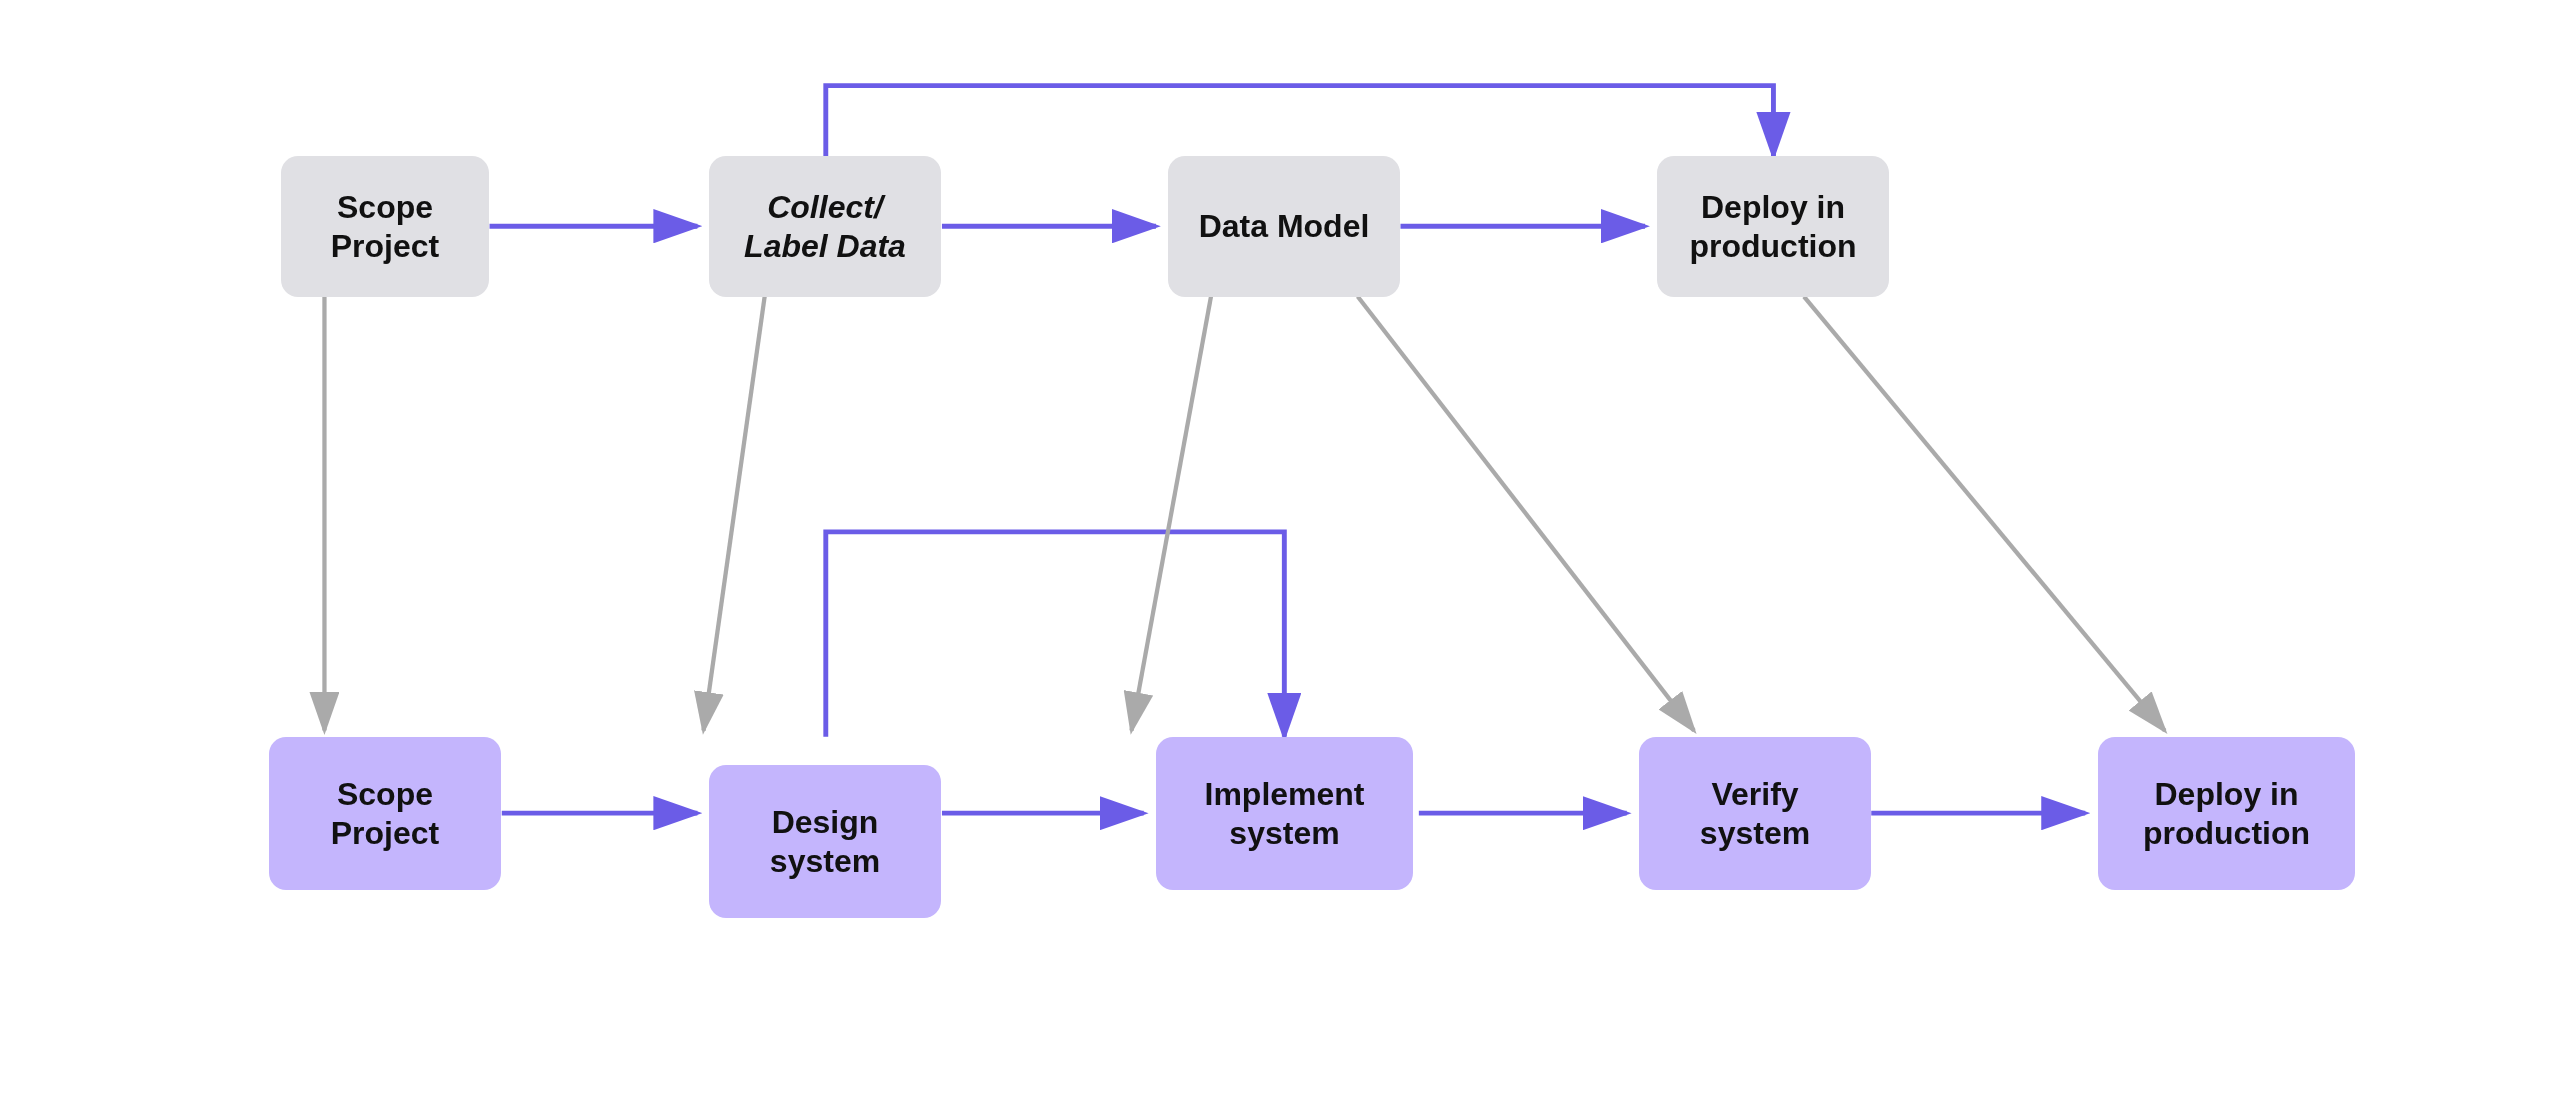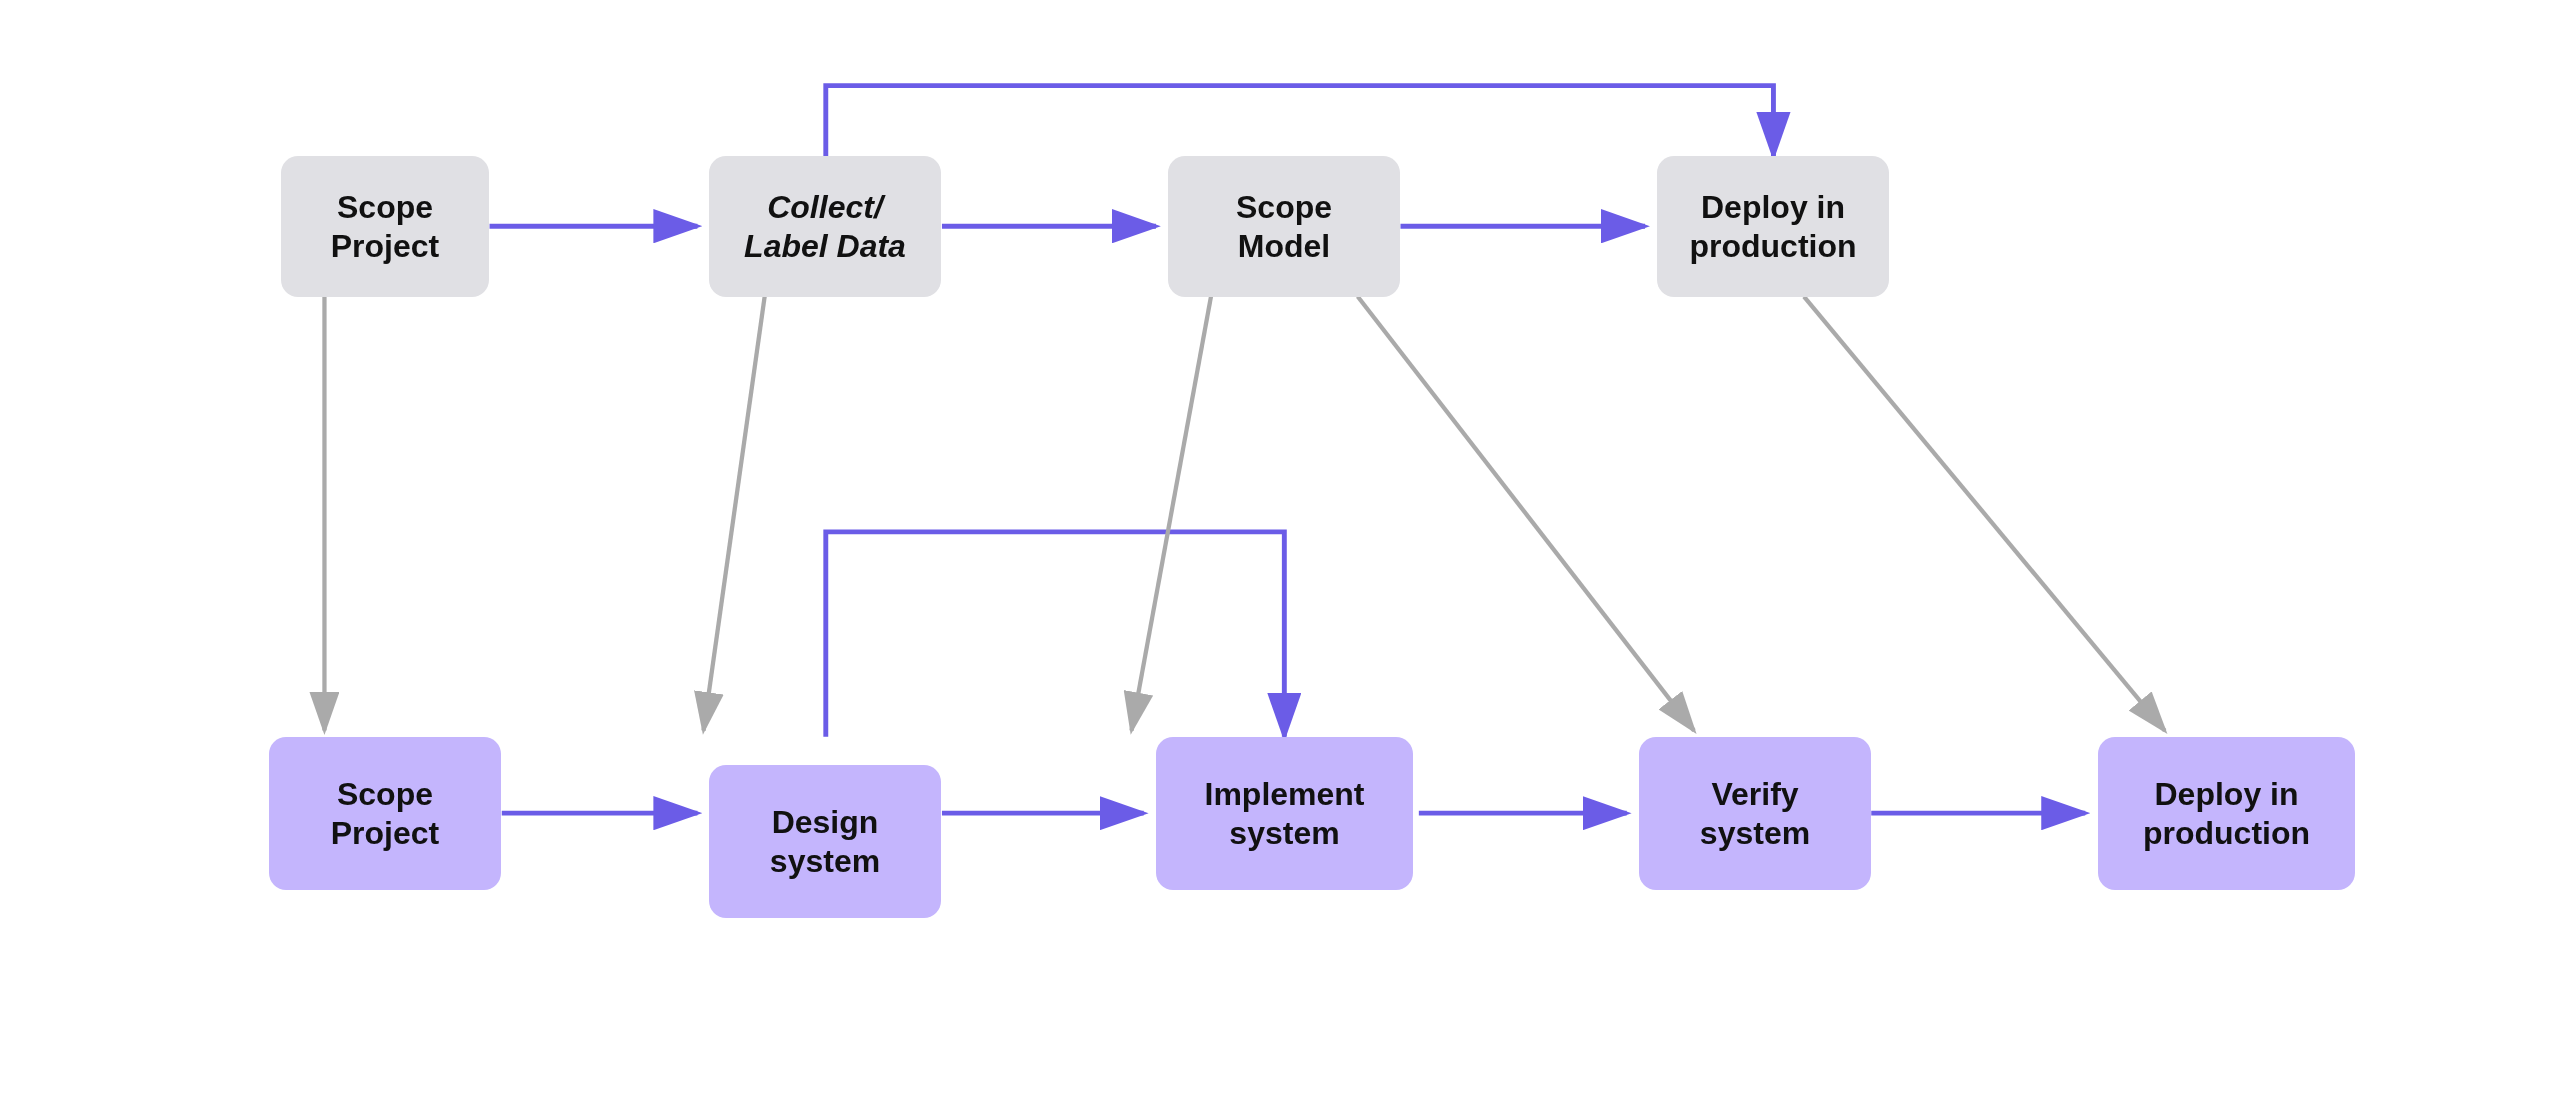--- a/index.html
+++ b/index.html
@@ -86,21 +86,21 @@
   <div class="node node-gray" style="left: 281px; top: 156px; width: 208px; height: 141px;">
     <span>Scope
 Project</span>
   </div>
 
   <div class="node node-gray" style="left: 709px; top: 156px; width: 232px; height: 141px; font-style: italic;">
     <span>Collect/<br>Label Data</span>
   </div>
 
   <div class="node node-gray" style="left: 1168px; top: 156px; width: 232px; height: 141px;">
-    <span>Scope Model</span>
+    <span>Data Model</span>
   </div>
 
   <div class="node node-gray" style="left: 1657px; top: 156px; width: 232px; height: 141px;">
     <span>Deploy in<br>production</span>
   </div>
 
   <div class="node node-orange" style="left: 269px; top: 737px; width: 232px; height: 153px;">
     <span>Scope<br>Project</span>
   </div>
 

